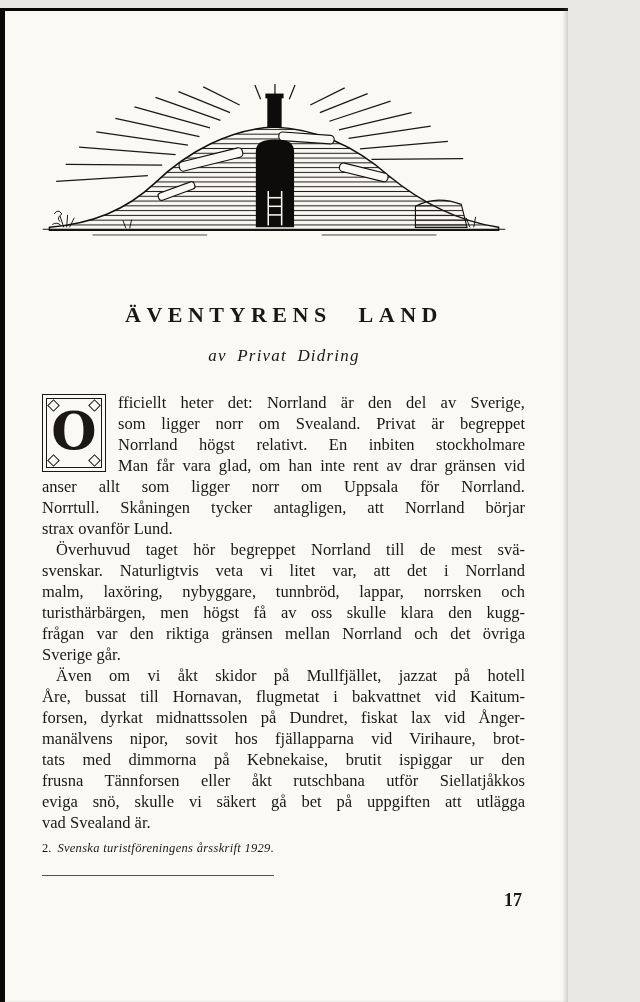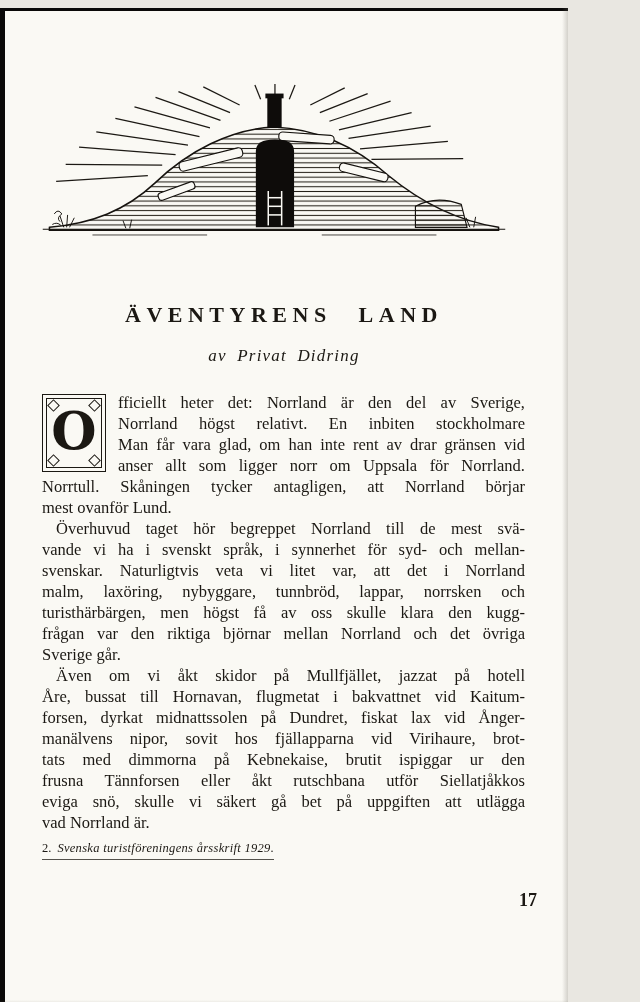--- a/index.html
+++ b/index.html
@@ -94,27 +94,27 @@
   .orn.tl{top:6px;left:6px;}
   .orn.tr{top:6px;right:6px;}
   .orn.bl{bottom:6px;left:6px;}
   .orn.br{bottom:6px;right:6px;}
 
   .footnote{
     margin:8px 0 0 42px;
     font-size:12.5px;
     display:inline-block;
     border-bottom:1px solid rgba(27,24,19,.75);
-    padding-bottom:3px;
+    padding-bottom:19px;
   }
   .fn-marker{font-style:normal;margin-right:6px;}
   .fn-text{font-style:italic;letter-spacing:.3px;}
   .page-number{
     position:absolute;
-    top:882px;right:31px;
+    top:882px;right:46px;
     font-size:18px;font-weight:700;
   }
 </style>
 </head>
 <body>
 
 <div class="page">
 
   <div class="edge-top"></div>
   <div class="edge-left"></div>
@@ -198,47 +198,47 @@
       <div class="initial-box">
         <div class="initial-frame"></div>
         <span class="orn tl"></span>
         <span class="orn tr"></span>
         <span class="orn bl"></span>
         <span class="orn br"></span>
         <span class="initial-letter">O</span>
       </div>
       <div class="lines">
           <div class="tline">fficiellt heter det: Norrland är den del av Sverige,</div>
+          <div class="tline">som ligger norr om Svealand. Privat är begreppet</div>
           <div class="tline">Norrland högst relativt. En inbiten stockholmare</div>
           <div class="tline">Man får vara glad, om han inte rent av drar gränsen vid</div>
           <div class="tline">anser allt som ligger norr om Uppsala för Norrland.</div>
           <div class="tline">Norrtull. Skåningen tycker antagligen, att Norrland börjar</div>
-          <div class="tline last">mest ovanför Lund.</div>
+          <div class="tline last">strax ovanför Lund.</div>
         </div>
     </div>
 
     <div class="para para-indent lines">
         <div class="tline">Överhuvud taget hör begreppet Norrland till de mest svä-</div>
-        <div class="tline">vande vi ha i svenskt språk, i synnerhet för syd- och mellan-</div>
         <div class="tline">svenskar. Naturligtvis veta vi litet var, att det i Norrland</div>
         <div class="tline">malm, laxöring, nybyggare, tunnbröd, lappar, norrsken och</div>
         <div class="tline">turisthärbärgen, men högst få av oss skulle klara den kugg-</div>
-        <div class="tline">frågan var den riktiga björnar mellan Norrland och det övriga</div>
+        <div class="tline">frågan var den riktiga gränsen mellan Norrland och det övriga</div>
         <div class="tline last">Sverige går.</div>
       </div>
 
     <div class="para para-indent lines">
         <div class="tline">Även om vi åkt skidor på Mullfjället, jazzat på hotell</div>
         <div class="tline">Åre, bussat till Hornavan, flugmetat i bakvattnet vid Kaitum-</div>
         <div class="tline">forsen, dyrkat midnattssolen på Dundret, fiskat lax vid Ånger-</div>
         <div class="tline">manälvens nipor, sovit hos fjällapparna vid Virihaure, brot-</div>
         <div class="tline">tats med dimmorna på Kebnekaise, brutit ispiggar ur den</div>
         <div class="tline">frusna Tännforsen eller åkt rutschbana utför Siellatjåkkos</div>
         <div class="tline">eviga snö, skulle vi säkert gå bet på uppgiften att utlägga</div>
-        <div class="tline last">vad Norrland är.</div>
+        <div class="tline last">vad Svealand är.</div>
       </div>
 
   </div>
 
   <div class="footnote">
     <span class="fn-marker">2.</span><span class="fn-text">Svenska turistföreningens årsskrift 1929.</span>
   </div>
 
   <div class="page-number">17</div>
 

